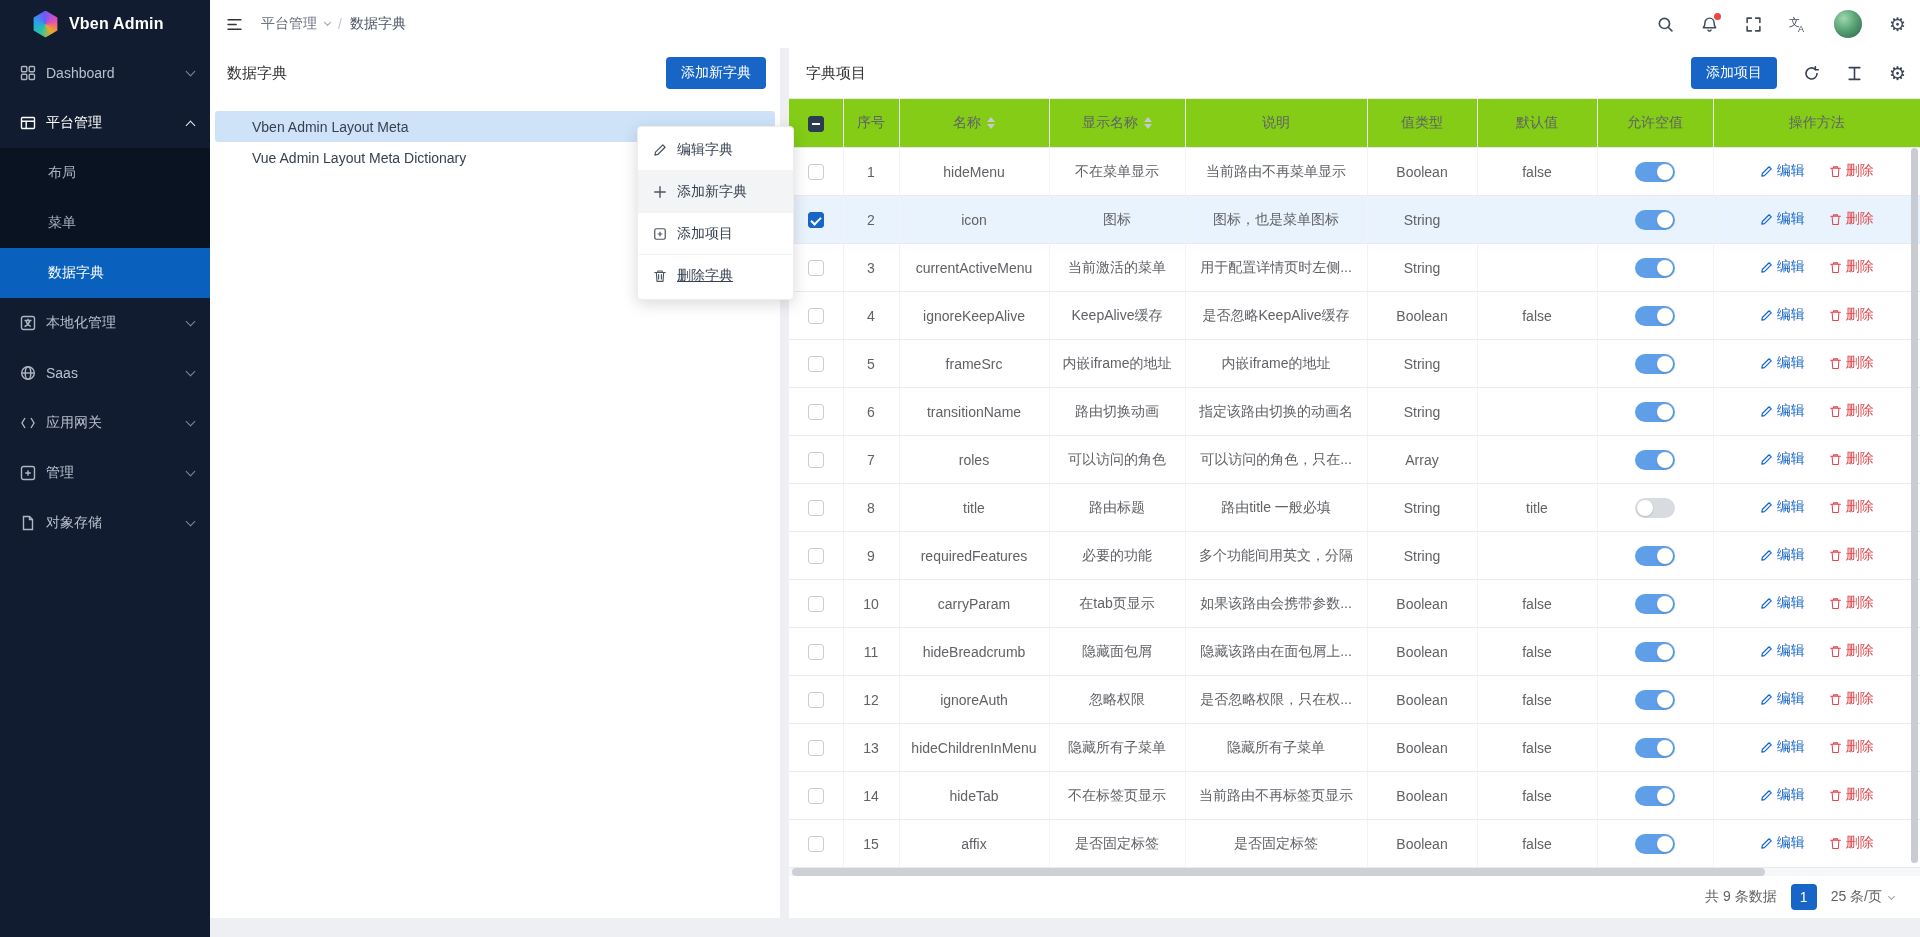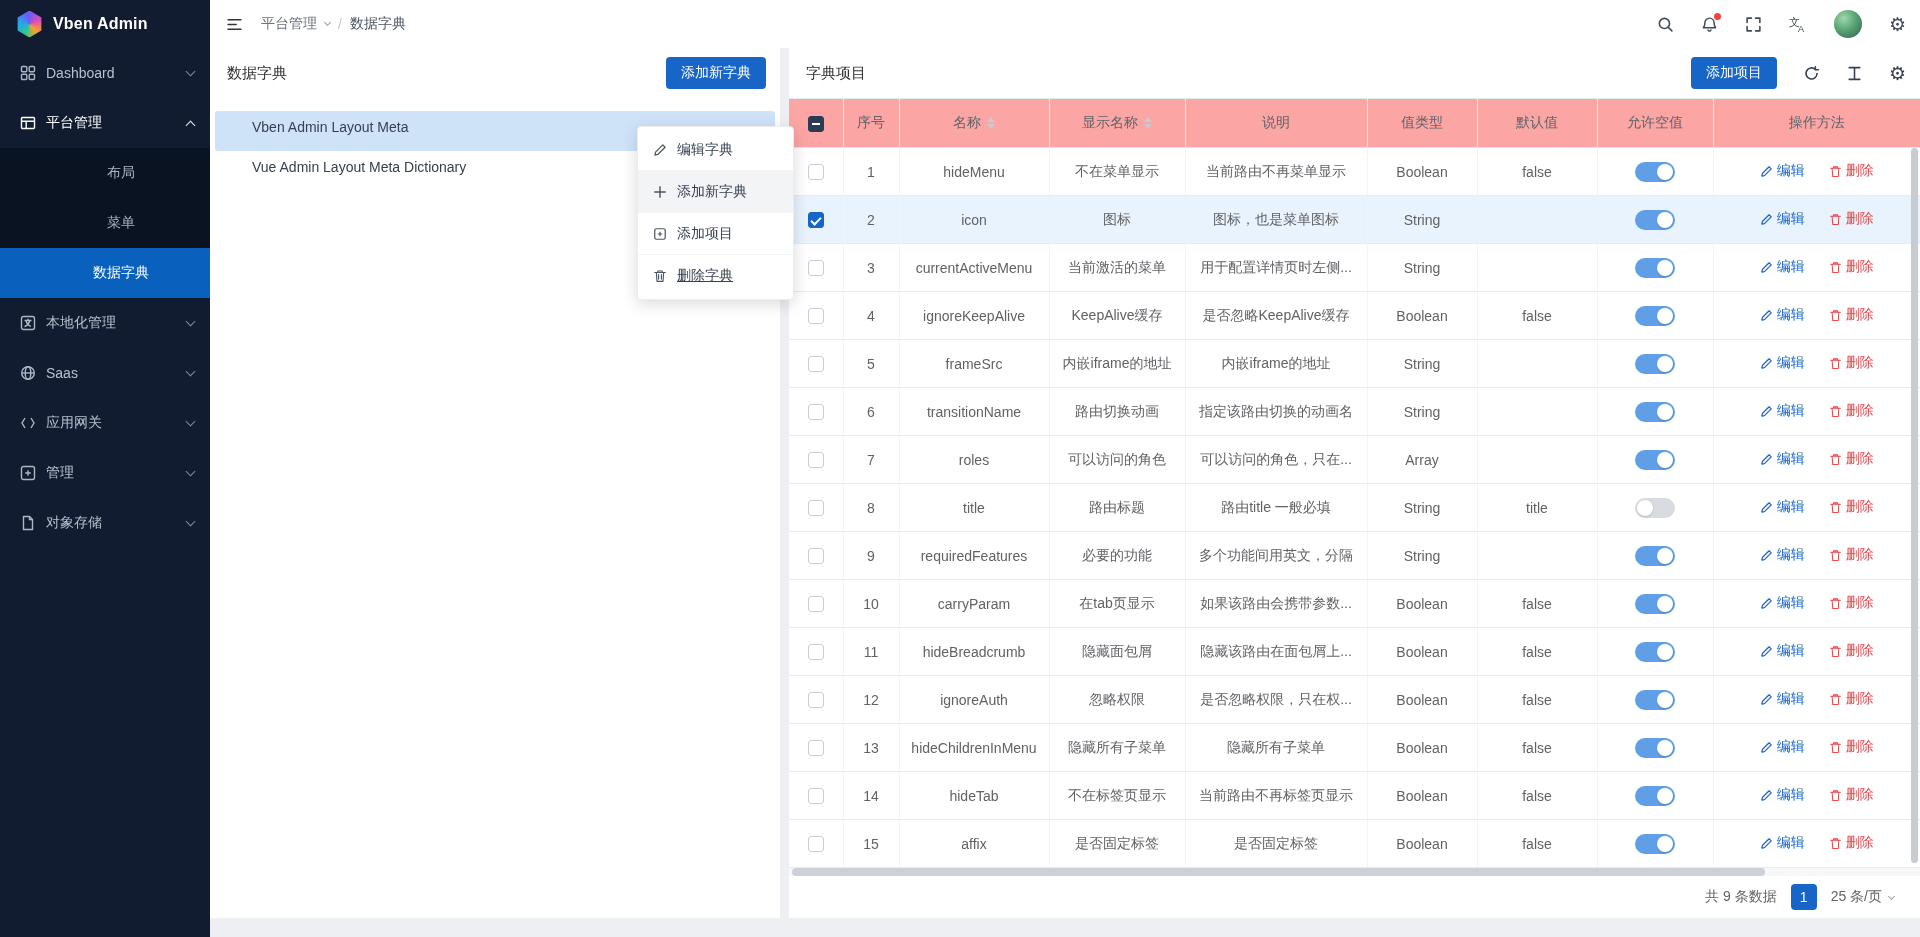--- a/index.html
+++ b/index.html
@@ -6,33 +6,33 @@
   html,body { width:1920px; height:937px; overflow:hidden; }
   body {
     font-family:"Liberation Sans","DejaVu Sans",sans-serif;
     font-size:14px; color:#374151; background:#edeff2;
     display:flex;
   }
   svg { display:block; }
 
   
   .sidebar { width:210px; height:937px; background:#111c30; color:#b9c1cd; flex-shrink:0; display:flex; flex-direction:column; }
-  .logo { height:48px; display:flex; align-items:center; gap:10px; padding-left:16px; cursor:pointer; }
+  .logo { height:48px; display:flex; align-items:center; gap:10px; padding-left:32px; cursor:pointer; }
   .logo-gem { width:27px; height:27px; flex-shrink:0;
     background:conic-gradient(from 210deg at 50% 50%, #27c6a0, #2aa2e8, #6a5af9, #e24fb4, #f5a623, #27c6a0);
     clip-path:polygon(50% 0, 94% 26%, 94% 74%, 50% 100%, 6% 74%, 6% 26%);
   }
   .logo-text { color:#fff; font-size:16px; font-weight:bold; letter-spacing:.2px; }
   .menu-item { height:50px; display:flex; align-items:center; gap:10px; padding:0 16px 0 20px; cursor:pointer; font-size:14px; }
   .menu-item .mi-label { flex:1; white-space:nowrap; overflow:hidden; }
   .menu-item .mi-icon { color:#aeb6c2; flex-shrink:0; }
   .menu-item.open { color:#fff; }
   .menu-item.open .mi-icon { color:#fff; }
   .submenu { background:#0a1322; }
-  .menu-item.sub { padding-left:48px; color:#aab3c0;text-align:center; }
+  .menu-item.sub { padding-left:48px; color:#aab3c0; }
   .menu-item.sub.active { background:#0960bd; color:#fff; }
   .chev { display:inline-block; width:7px; height:7px; border-right:1.5px solid currentColor; border-bottom:1.5px solid currentColor; transform:rotate(45deg); flex-shrink:0; }
   .chev.up { transform:rotate(-135deg); }
   .chev.tiny { width:5px; height:5px; }
   .menu-item .chev { color:#7e8aa0; margin-top:-3px; }
   .menu-item.open .chev { color:#e8ebf0; margin-top:4px; }
 
   
   .main { flex:1; display:flex; flex-direction:column; min-width:0; }
   .topbar { height:48px; background:#fff; display:flex; align-items:center; padding:0 14px 0 16px; flex-shrink:0; }
@@ -51,39 +51,39 @@
   .content { flex:1; display:flex; gap:9px; background:#edeff2; min-height:0; }
 
   .panel { background:#fff; height:870px; }
   .panel-head { height:50px; display:flex; align-items:center; justify-content:space-between; padding:0 14px 0 17px; }
   .panel-title { font-size:15px; color:#303133; font-weight:500; }
   .btn-primary { background:#1765c7; color:#fff; border:none; border-radius:4px; height:32px; padding:0 15px; font-size:14px; cursor:pointer; font-family:inherit; }
 
   
   .left-panel { width:570px; flex-shrink:0; display:flex; flex-direction:column; }
   .dict-list { padding-top:13px; }
-  .dict-item { height:40px; line-height:33px; margin:0 5px; padding-left:37px; border-radius:3px; color:#374151; cursor:pointer; white-space:nowrap; overflow:hidden; }
+  .dict-item { height:31px; line-height:33px; margin:0 5px; padding-left:37px; border-radius:3px; color:#374151; cursor:pointer; white-space:nowrap; overflow:hidden; }
   .dict-item.selected { background:#cfe3f8; }
 
   
   .ctx-menu { position:absolute; left:637px; top:126px; width:157px; background:#fff; border:1px solid #ededed; border-radius:4px;
     box-shadow:0 4px 16px rgba(0,0,0,.15); padding:2px 0; z-index:50; }
   .ctx-item { height:42px; display:flex; align-items:center; gap:10px; padding:0 15px; font-size:14px; color:#374151; cursor:pointer; border-bottom:1px solid #f2f3f5; }
   .ctx-item:last-child { border-bottom:none;text-decoration:underline; }
   .ctx-item.hovered { background:#f3f4f6; }
   .ctx-item svg { color:#4b5563; flex-shrink:0; }
 
   
   .right-panel { flex:1; min-width:0; position:relative; display:flex; flex-direction:column; }
   .tools { display:flex; align-items:center; gap:26px; }
   .tool-icon { color:#374151; cursor:pointer; display:flex; align-items:center; }
 
   table.dict-table { width:100%; border-collapse:collapse; table-layout:fixed; }
   .dict-table th, .dict-table td { text-align:center; white-space:nowrap; overflow:hidden; font-size:14px; }
-  .dict-table thead th { height:49px; background:#fca5a5; color:#5f6368; font-weight:400;
+  .dict-table thead th { height:49px; background:#84cc16; color:#5f6368; font-weight:400;
     border-top:1px solid #e9ecef; border-bottom:1px solid #e6e8eb; border-right:1px solid #ebedf0; }
   .dict-table thead th:last-child { border-right:none; }
   .dict-table tbody td { height:48px; color:#606266; border-bottom:1px solid #e9ebee; border-right:1px solid #f2f3f5; }
   .dict-table tbody td:last-child { border-right:none; }
   .dict-table tbody tr.checked td { background:#e9f3fd; }
 
   .cb { width:16px; height:16px; border:1px solid #c9ced6; border-radius:3px; background:#fff; display:inline-block; position:relative; vertical-align:middle; cursor:pointer; }
   .cb.on { background:#1765c7; border-color:#1765c7; }
   .cb.on::after { content:""; position:absolute; left:4.5px; top:1.5px; width:4px; height:8px; border-right:2px solid #fff; border-bottom:2px solid #fff; transform:rotate(45deg); }
   .cb.ind { background:#2b3a55; border-color:#2b3a55; }

